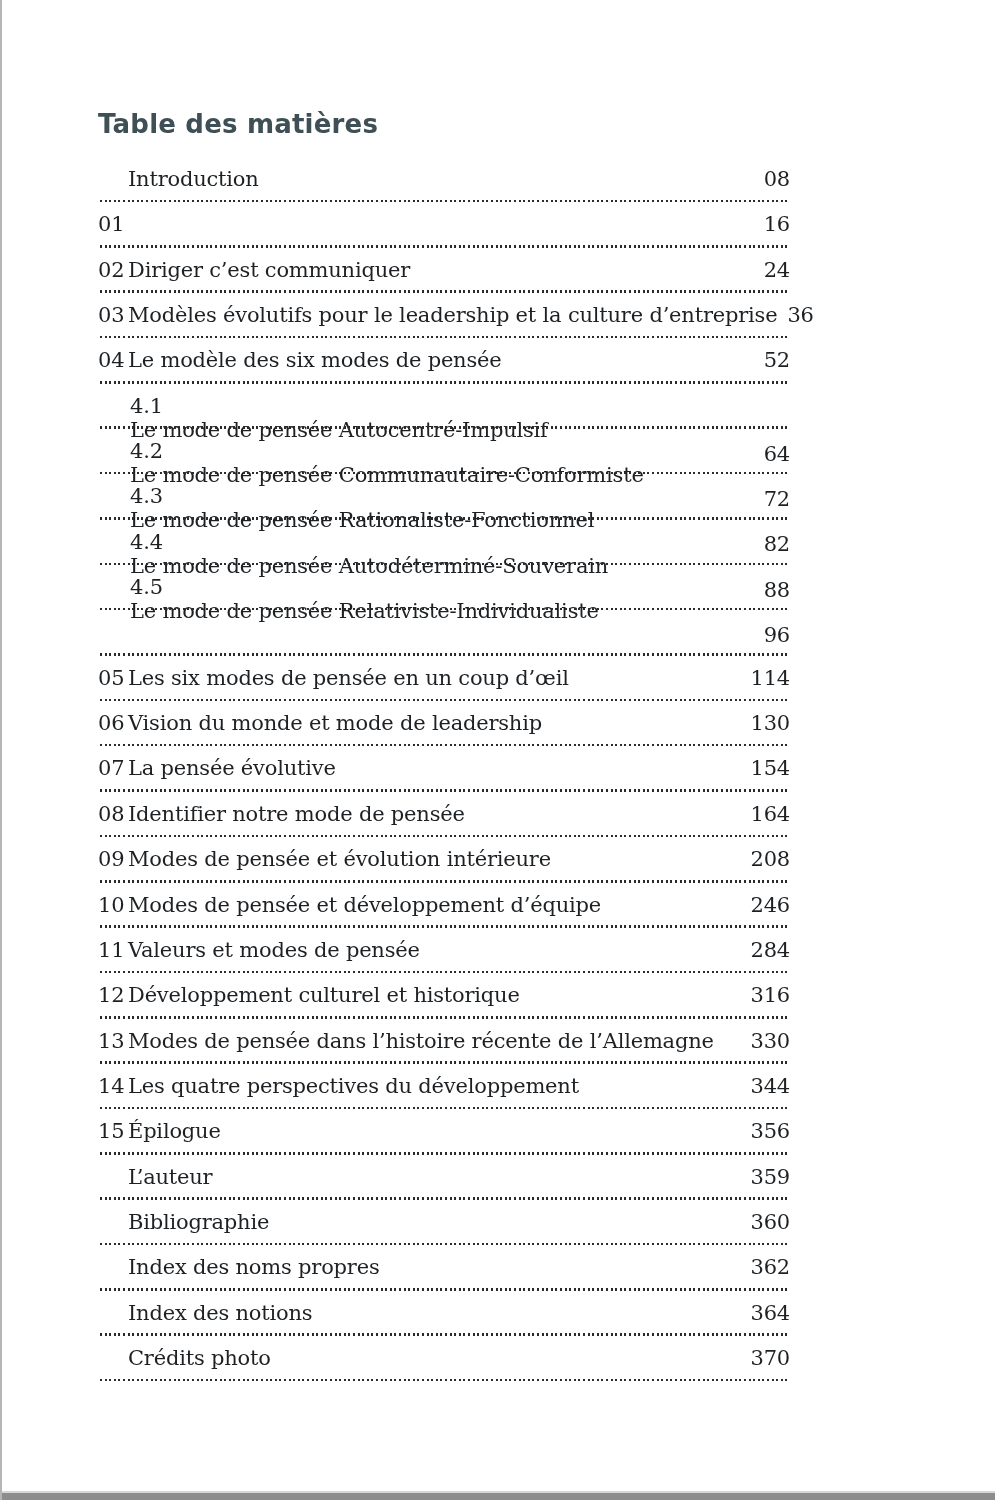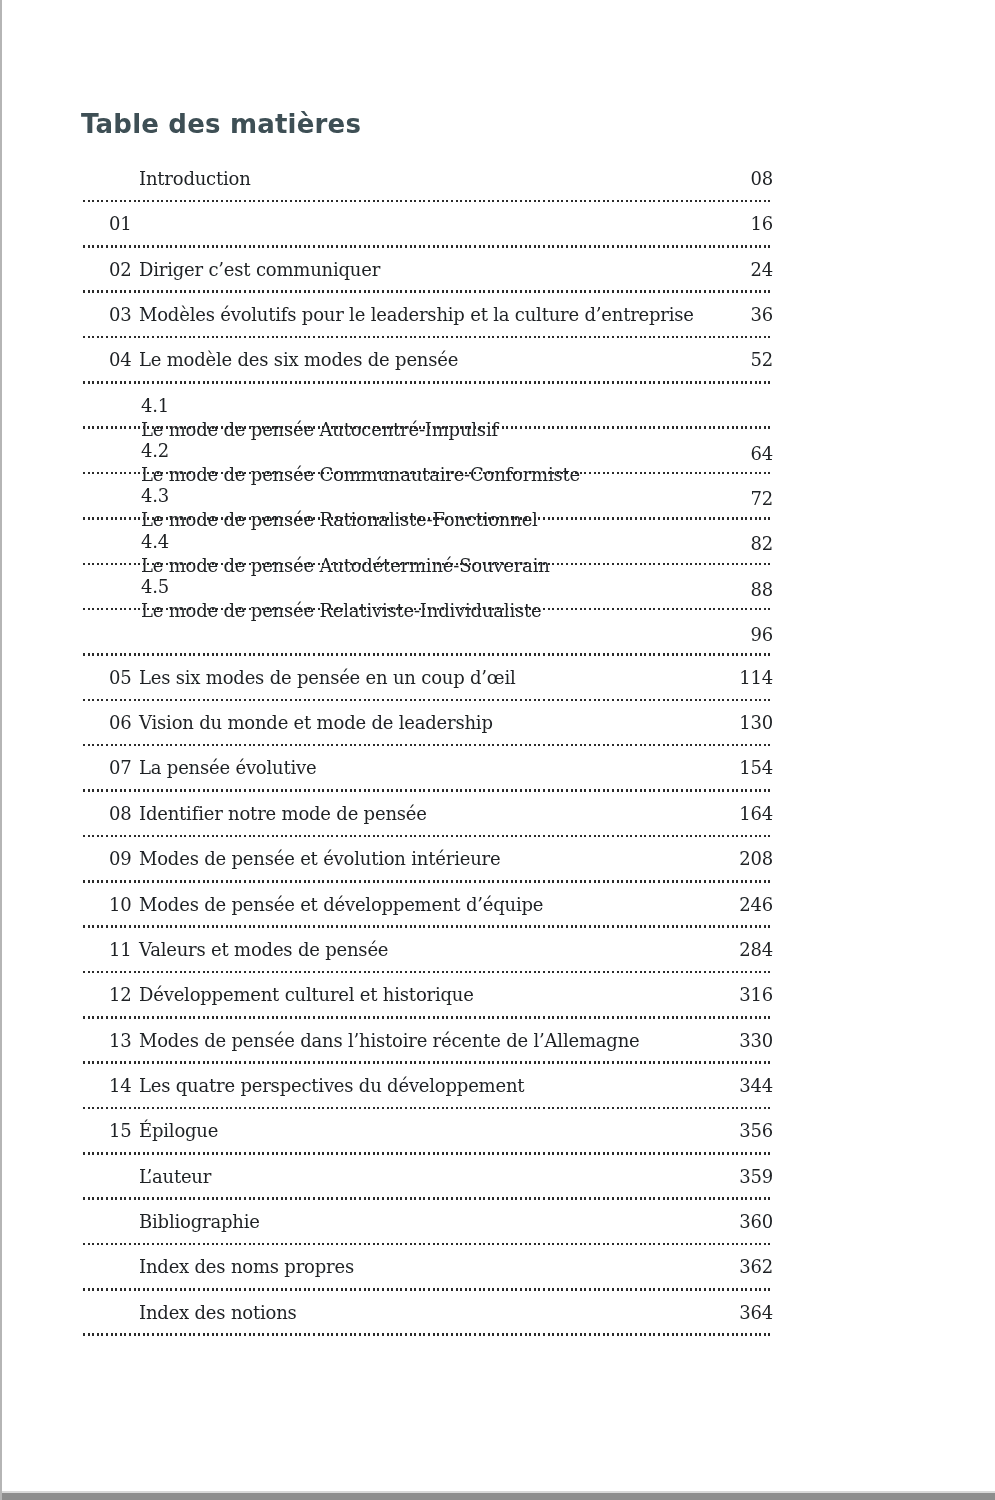--- a/index.html
+++ b/index.html
@@ -14,46 +14,46 @@
     position:relative;
     width:995px;height:1500px;
     background:#ffffff;
     border-left:2px solid #b5b5b5;
     overflow:hidden;
     font-family:"DejaVu Serif", serif;
     color:var(--c-text);
   }
   .content{
     position:absolute;
-    left:79px;top:110px;
+    left:96px;top:110px;
     width:692px;
   }
   h1.toc-title{
     font-family:"DejaVu Sans", sans-serif;
     font-weight:bold;
     font-size:26px;
     line-height:28px;
     letter-spacing:.2px;
     color:var(--c-title);
   }
   .toc-list{margin-top:20px;}
   .toc-row{
     position:relative;
     height:45.35px;
     padding-top:9px;
   }
   .line{
     display:flex;
     align-items:baseline;
-    font-size:18px;
+    font-size:21px;
     line-height:24px;
     letter-spacing:-0.2px;
     white-space:nowrap;
   }
-  .num{flex:0 0 auto;margin-left:28px;}
+  .num{flex:0 0 auto;}
   .label{flex:0 1 auto;}
   .pagenum{margin-left:auto;flex:0 0 auto;padding-left:10px;}
   .toc-row.chapter .num{width:30px;}
   .toc-row.plain   .num{width:30px;}
   .toc-row.sub .line{padding-left:32px;flex-direction:column;}
   .toc-row.sub .num{width:40px;}
   .dots{
     position:absolute;
     left:2px;right:0;bottom:1px;
     height:2.6px;
@@ -272,16 +272,24 @@
     <div class="dots"></div>
   </div>
         <div class="toc-row plain">
     <div class="line">
       <span class="num"></span>
       <span class="label">Index des notions</span>
       <span class="pagenum">364</span>
     </div>
     <div class="dots"></div>
   </div>
+        <div class="toc-row plain">
+    <div class="line">
+      <span class="num"></span>
+      <span class="label">Crédits photo</span>
+      <span class="pagenum">370</span>
+    </div>
+    <div class="dots"></div>
+  </div>
       </div>
   </div>
   <div class="bottom-bar"></div>
 </div>
 
 </body></html>

